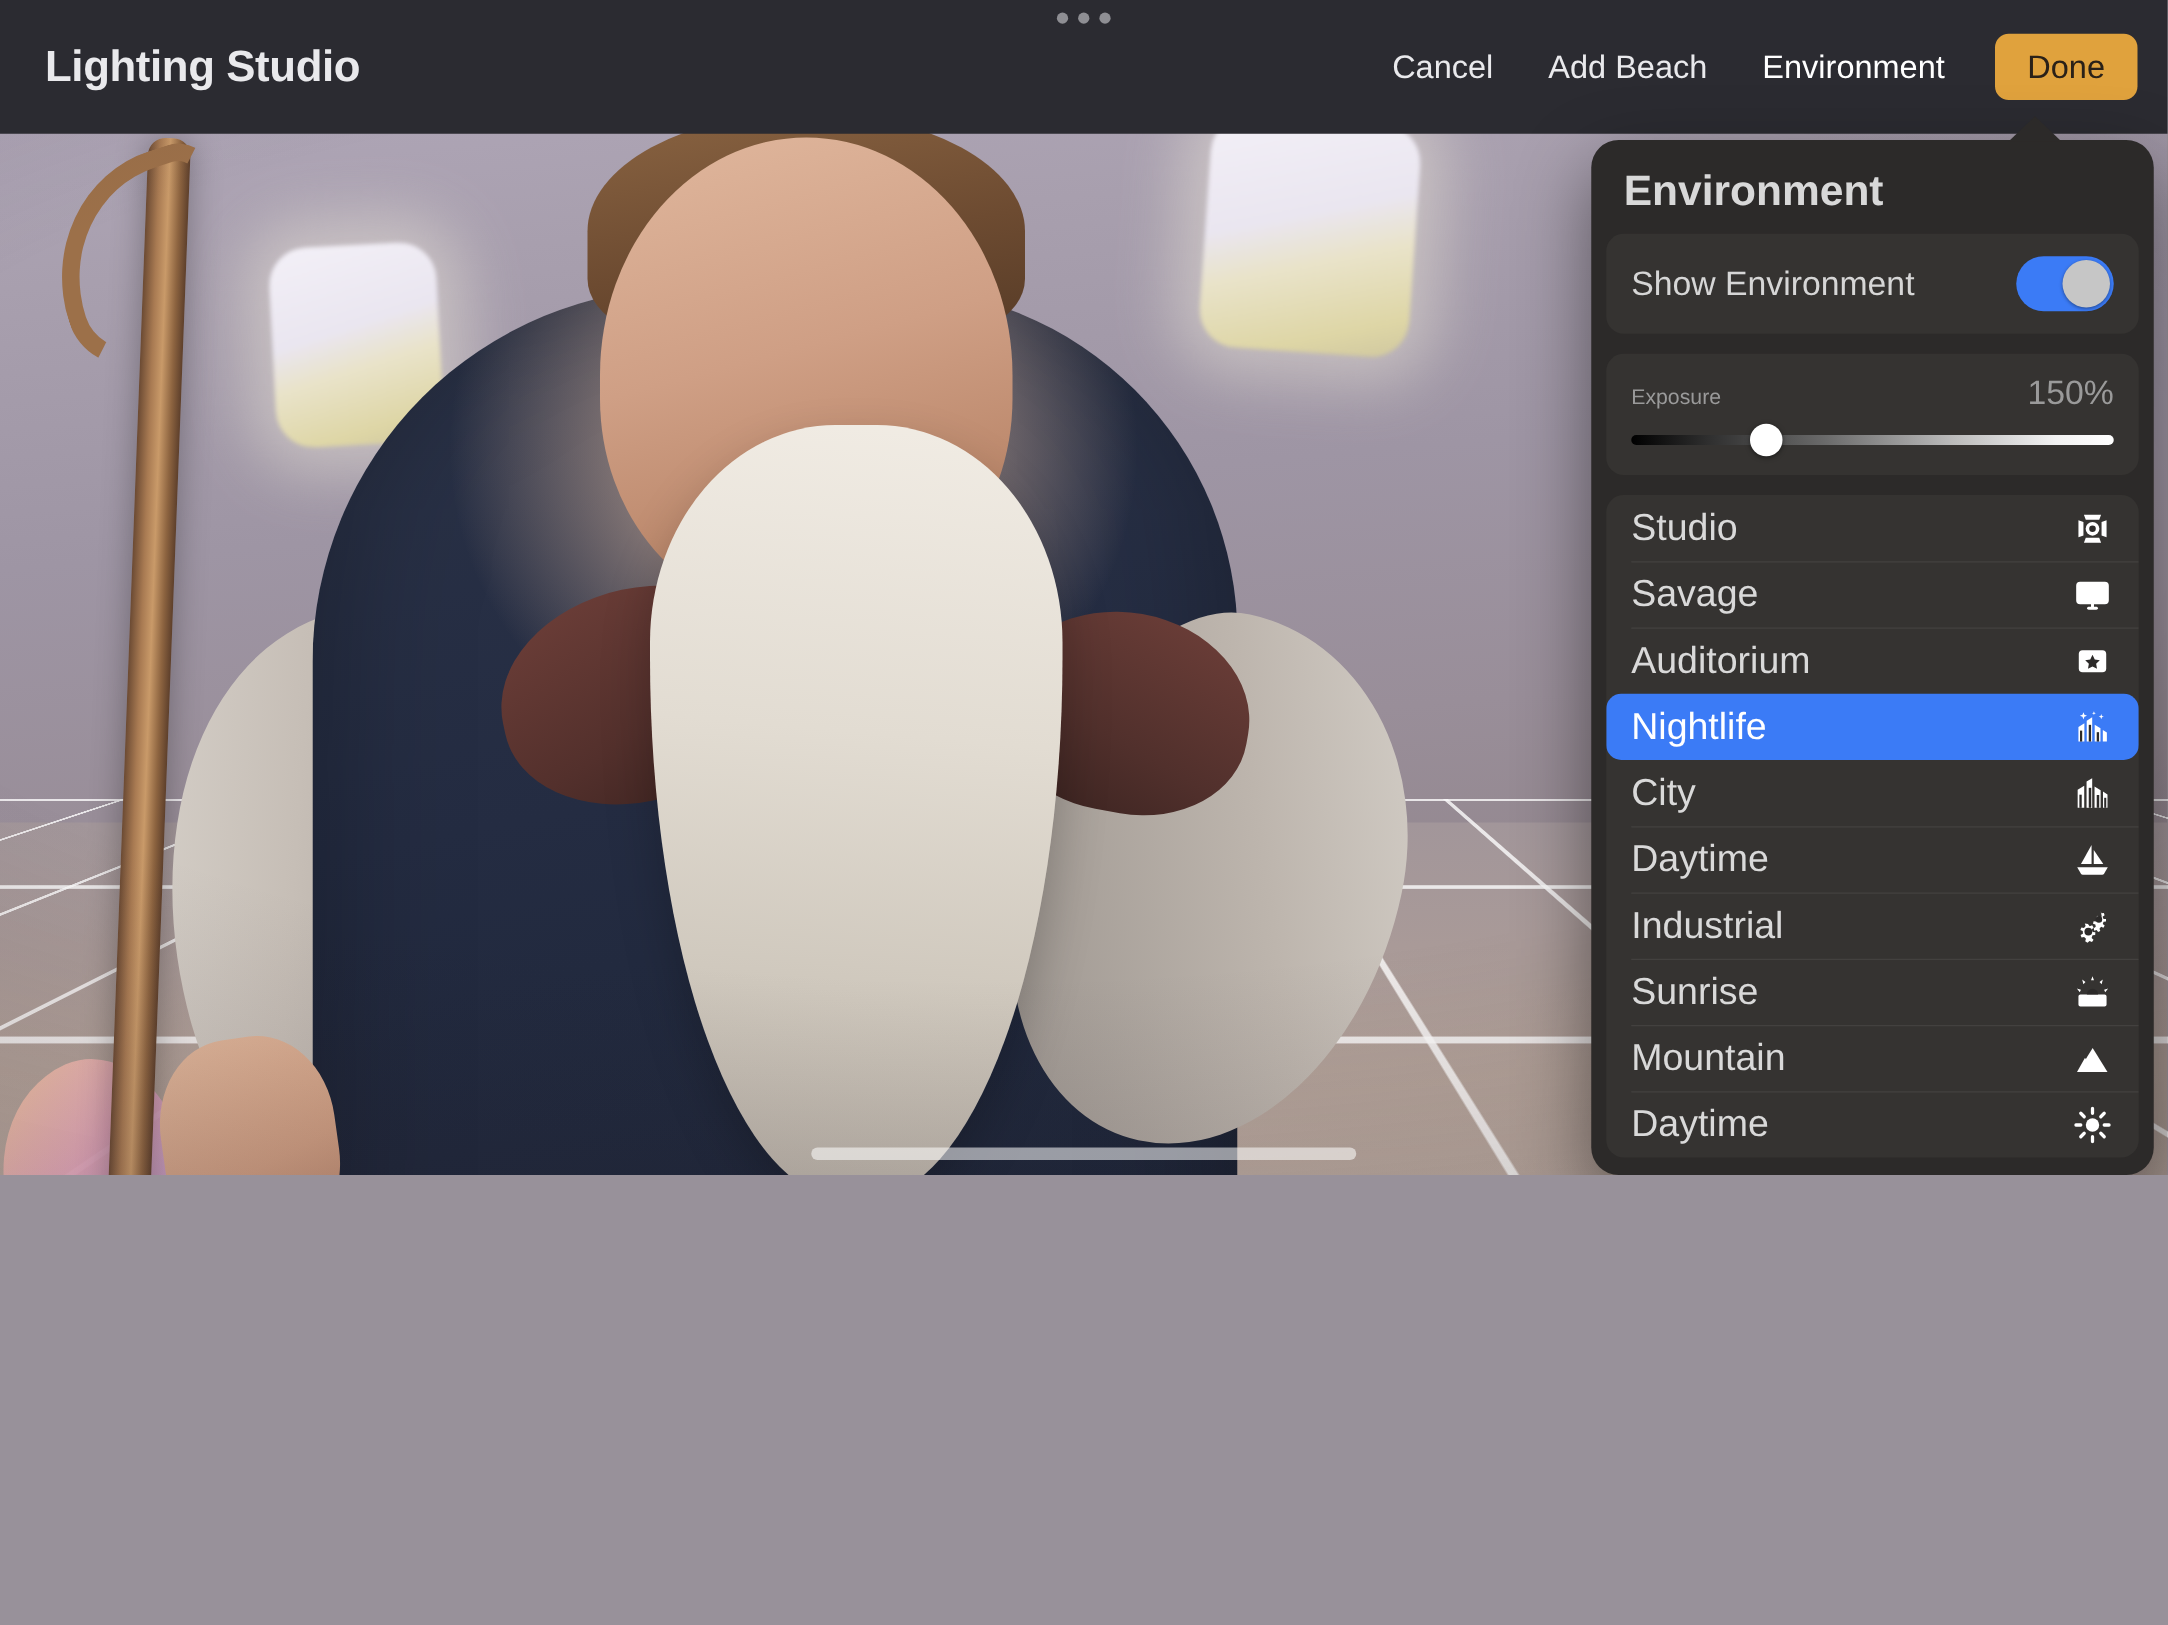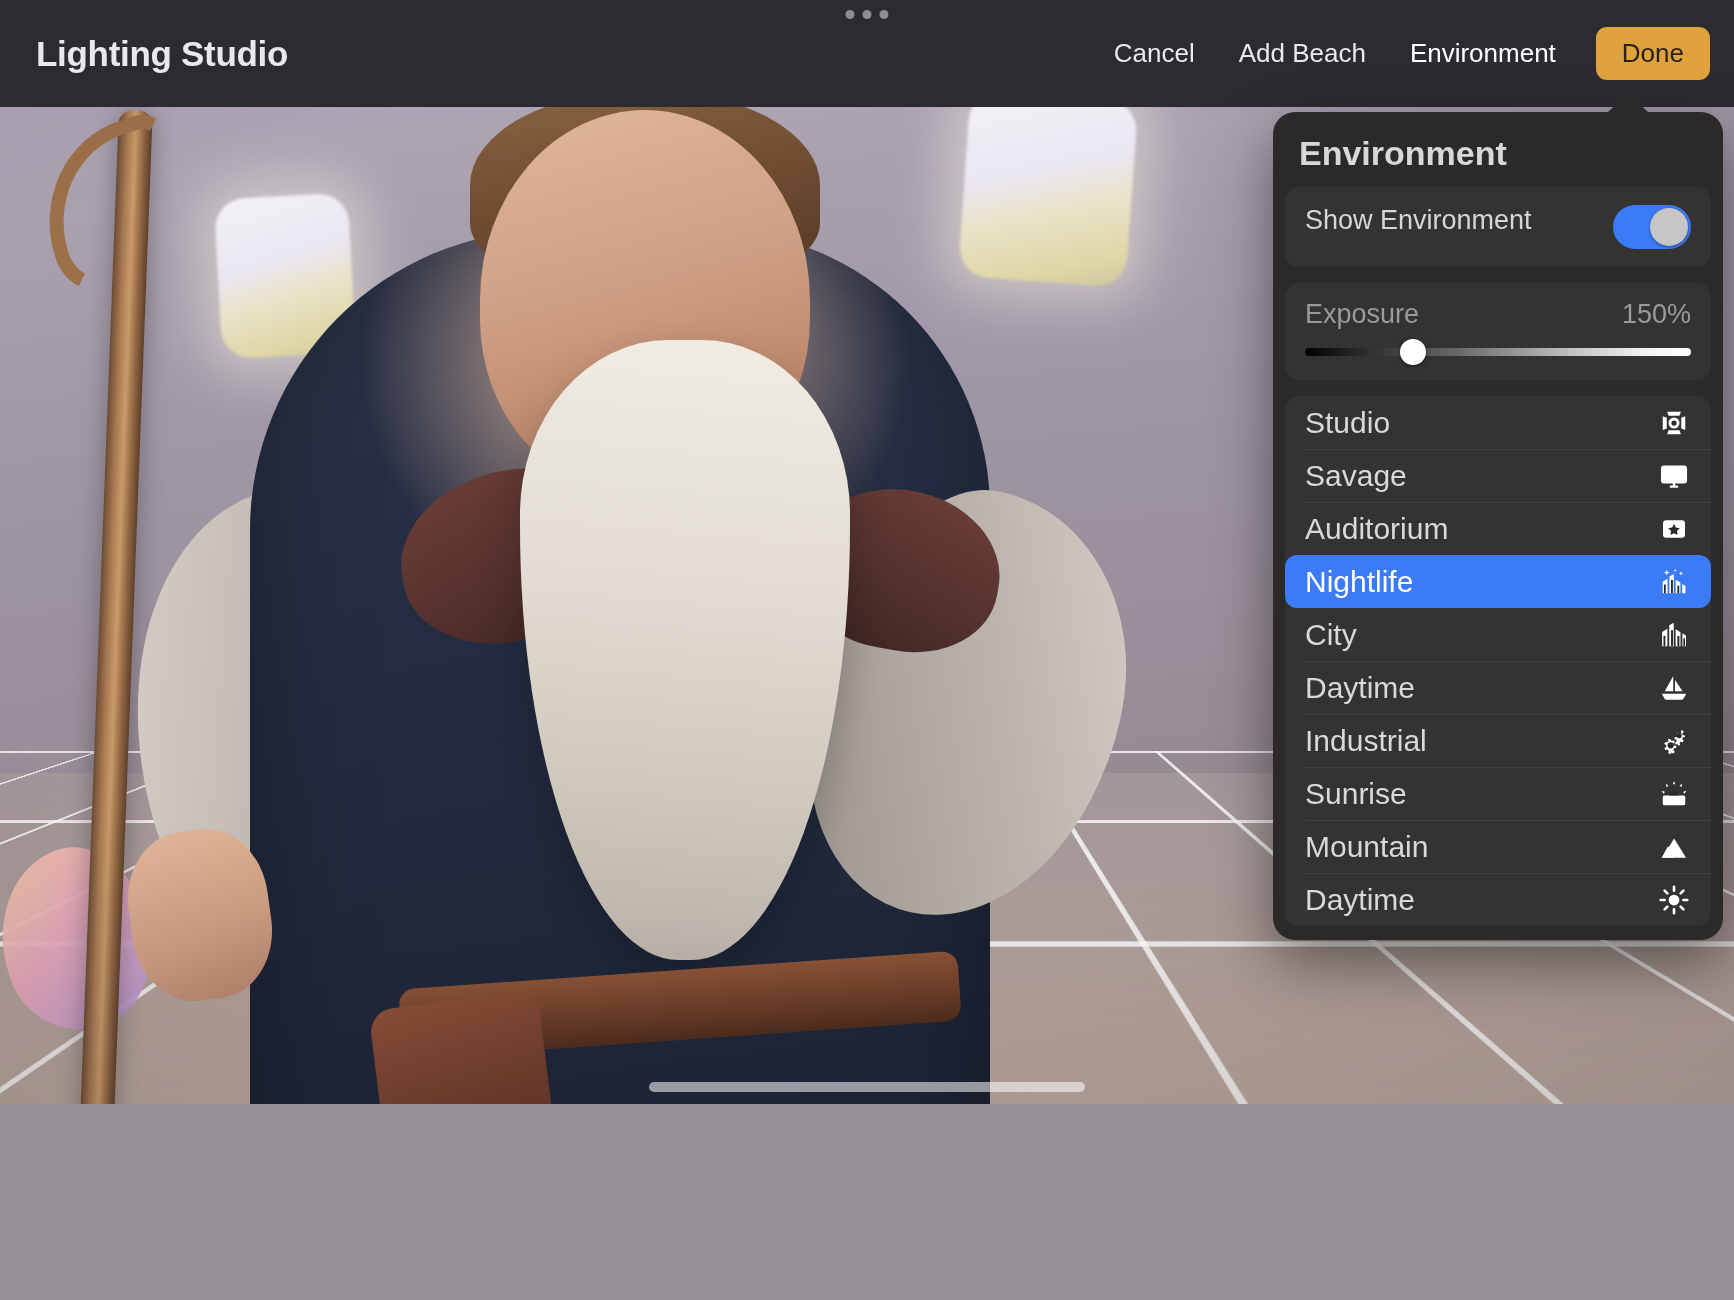--- a/index.html
+++ b/index.html
@@ -2,21 +2,21 @@
 <html><head>
 <meta charset="utf-8">
 <style>
   html,body{margin:0;padding:0;}
   body{
     width:1734px;height:1300px;overflow:hidden;
     font-family:"Liberation Sans","DejaVu Sans",sans-serif;
     background:#98919a;
     -webkit-font-smoothing:antialiased;
   }
-  #app{position:relative;width:1734px;height:1104px;overflow:hidden;text-decoration:underline;}
+  #app{position:relative;width:1734px;height:940px;overflow:hidden;text-decoration:underline;}
 
   
   .viewport{position:absolute;inset:0;overflow:hidden;background:#9b929b;}
   .bg-wall{
     position:absolute;left:0;top:0;width:100%;height:72%;
     background:linear-gradient(175deg,#b3aabc 0%,#a89fae 28%,#9e95a4 55%,#998e99 80%,#93878e 100%);
   }
   .bg-floor{
     position:absolute;left:0;top:70%;width:100%;height:30%;
     background:linear-gradient(180deg,#a2969a 0%,#a99a98 35%,#b3a299 70%,#b8a79d 100%);
@@ -156,34 +156,34 @@
     position:absolute;top:-19px;right:74px;width:0;height:0;
     border-left:21px solid transparent;border-right:21px solid transparent;
     border-bottom:20px solid #2c2a29;
   }
   .pop-title{
     color:#d8d8d8;font-size:34px;font-weight:bold;
     padding:22px 26px 14px 26px;
   }
   .group{background:#353331;border-radius:14px;margin:0 12px 16px 12px;}
   .row-toggle{
-    display:flex;align-items:flex-start;justify-content:space-between;
+    display:flex;align-items:center;justify-content:space-between;
     padding:18px 20px;
   }
   .row-label{color:#d6d6d6;font-size:27px;}
   .switch{
     width:78px;height:44px;border-radius:22px;background:#3b7bf6;position:relative;flex:0 0 auto;
   }
   .switch .knob{
     position:absolute;top:3px;right:3px;width:38px;height:38px;border-radius:50%;
     background:#c6c6c6;box-shadow:0 1px 3px rgba(0,0,0,.4);
   }
   .slider-group{padding:16px 20px 24px 20px;}
   .slider-head{display:flex;align-items:baseline;justify-content:space-between;}
-  .slider-head .lab{color:#9a9a9a;font-size:27px;}
+  .slider-head .lab{color:#9a9a9a;font-size:17px;}
   .slider-head .val{color:#9a9a9a;font-size:27px;}
   .track{
     position:relative;margin-top:18px;height:8px;border-radius:4px;
     background:linear-gradient(90deg,#000000 0%,#2f2f2f 16%,#6a6a6a 40%,#b9b9b9 66%,#f2f2f2 88%,#ffffff 100%);
   }
   .thumb{
     position:absolute;top:50%;left:28%;width:26px;height:26px;margin-top:-13px;margin-left:-13px;
     border-radius:50%;background:#ffffff;box-shadow:0 1px 4px rgba(0,0,0,.5);
   }
 

